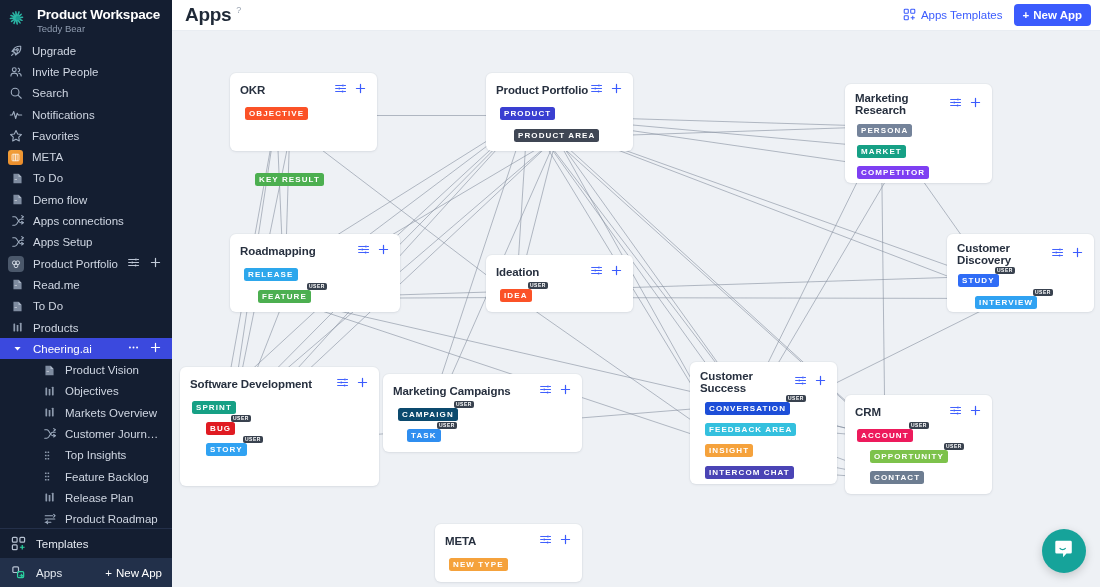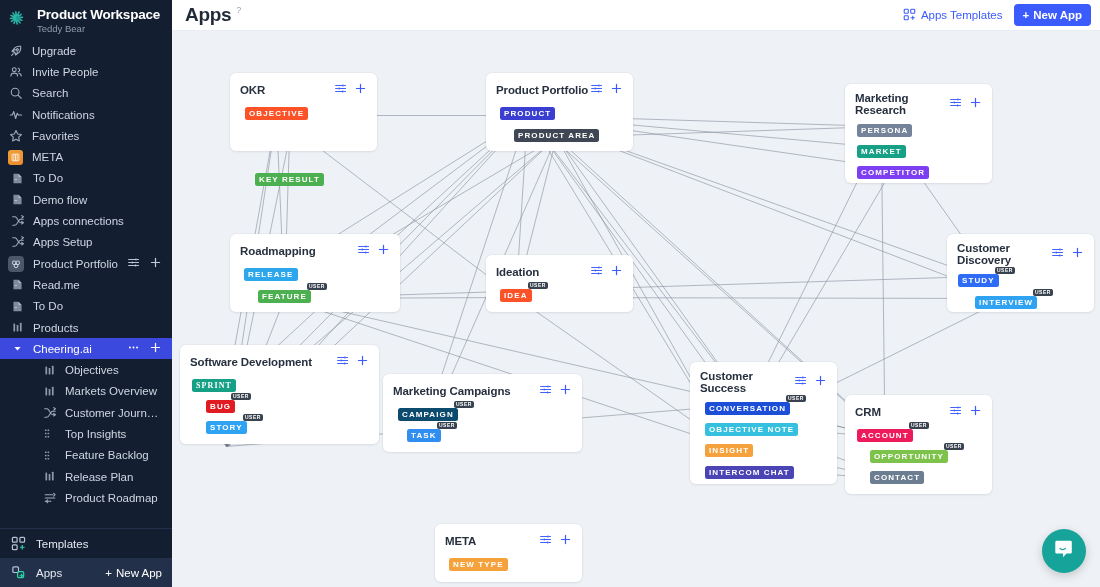--- a/index.html
+++ b/index.html
@@ -291,20 +291,30 @@
           <span class="trail">
             <span><svg viewBox="0 0 16 16" width="13" height="13" fill="#ffffff">
                 <circle cx="3.6" cy="8" r="1.2"></circle>
                 <circle cx="8" cy="8" r="1.2"></circle>
                 <circle cx="12.4" cy="8" r="1.2"></circle>
               </svg></span>
             <span><svg viewBox="0 0 16 16" width="13" height="13" stroke="#ffffff" stroke-width="1.5" stroke-linecap="round">
                 <path d="M8 3v10M3 8h10"></path>
               </svg></span>
           </span>
+        </div>
+        <div class="nav-item lvl2">
+          <span class="ic">
+            <svg viewBox="0 0 16 16" width="13" height="13">
+              <path d="M3 2.2h6.2L13 6v7.8H3z" fill="#7f8ca0"></path>
+              <path d="M9.2 2.2 13 6H9.2z" fill="#aeb9c9"></path>
+              <rect x="4.4" y="8.6" width="3" height="1" fill="#fff" opacity=".55"></rect>
+            </svg>
+          </span>
+          <span class="label">Product Vision</span>
         </div>
         <div class="nav-item lvl2">
           <span class="ic">
             <svg viewBox="0 0 16 16" width="13" height="13" fill="#8d9aad">
               <rect x="3" y="3" width="2.1" height="10" rx=".6"></rect>
               <rect x="7" y="4.8" width="2.1" height="8.2" rx=".6"></rect>
               <rect x="11" y="2.2" width="2.1" height="10.8" rx=".6"></rect>
             </svg>
           </span>
           <span class="label">Objectives</span>
@@ -621,37 +631,37 @@
                   </svg></span>
               </span>
             </div>
             <div class="card-body">
               <span class="tag" style="left: 11px; top: 8px; background: rgb(47, 108, 246);">STUDY</span>
               <span class="tag" style="left: 28px; top: 30px; background: rgb(48, 162, 242);">INTERVIEW</span>
               <span class="ubadge" style="left: 48px; top: 1px;">USER</span>
               <span class="ubadge" style="left: 86px; top: 23px;">USER</span>
             </div>
           </div>
-          <div class="card" style="left: 8px; top: 314px; width: 199px; height: 99px;">
+          <div class="card" style="left: 8px; top: 336px; width: 199px; height: 119px;">
             <div class="card-hd">
               <span class="name">Software Development</span>
               <span class="acts">
                 <span><svg viewBox="0 0 16 16" width="13" height="13" fill="none" stroke="#3b5bfd" stroke-width="1.2" stroke-linecap="round">
                     <path d="M2 4.3h8M12.4 4.3h1.8M2 8h3.2M7.6 8h6.6M2 11.7h7.4M11.8 11.7h2.4"></path>
                     <circle cx="11" cy="4.3" r="1.15" fill="#3b5bfd" stroke="none"></circle>
                     <circle cx="6.4" cy="8" r="1.15" fill="#3b5bfd" stroke="none"></circle>
                     <circle cx="10.6" cy="11.7" r="1.15" fill="#3b5bfd" stroke="none"></circle>
                   </svg></span>
                 <span><svg viewBox="0 0 16 16" width="13" height="13" stroke="#3b5bfd" stroke-width="1.5" stroke-linecap="round">
                     <path d="M8 3v10M3 8h10"></path>
                   </svg></span>
               </span>
             </div>
             <div class="card-body">
-              <span class="tag" style="left: 12px; top: 8px; background: rgb(22, 160, 133); font-family: Liberation Serif, serif;">SPRINT</span>
+              <span class="tag" style="left: 12px; top: 8px; background: rgb(22, 160, 133);">SPRINT</span>
               <span class="tag" style="left: 26px; top: 29px; background: rgb(224, 27, 34);">BUG</span>
               <span class="tag" style="left: 26px; top: 50px; background: rgb(48, 162, 242);">STORY</span>
               <span class="ubadge" style="left: 51px; top: 22px;">USER</span>
               <span class="ubadge" style="left: 63px; top: 43px;">USER</span>
             </div>
           </div>
           <div class="card" style="left: 211px; top: 343px; width: 199px; height: 78px;">
             <div class="card-hd">
               <span class="name">Marketing Campaigns</span>
               <span class="acts">
@@ -683,21 +693,21 @@
                     <circle cx="6.4" cy="8" r="1.15" fill="#3b5bfd" stroke="none"></circle>
                     <circle cx="10.6" cy="11.7" r="1.15" fill="#3b5bfd" stroke="none"></circle>
                   </svg></span>
                 <span><svg viewBox="0 0 16 16" width="13" height="13" stroke="#3b5bfd" stroke-width="1.5" stroke-linecap="round">
                     <path d="M8 3v10M3 8h10"></path>
                   </svg></span>
               </span>
             </div>
             <div class="card-body">
               <span class="tag" style="left: 15px; top: 8px; background: #1d4ed8;">CONVERSATION</span>
-              <span class="tag" style="left: 15px; top: 29px; background: rgb(52, 192, 222);">OBJECTIVE NOTE</span>
+              <span class="tag" style="left: 15px; top: 29px; background: rgb(52, 192, 222);">FEEDBACK AREA</span>
               <span class="tag" style="left: 15px; top: 50px; background: rgb(245, 162, 60);">INSIGHT</span>
               <span class="tag" style="left: 15px; top: 72px; background: rgb(74, 68, 181);">INTERCOM CHAT</span>
               <span class="ubadge" style="left: 96px; top: 1px;">USER</span>
             </div>
           </div>
           <div class="card" style="left: 673px; top: 364px; width: 147px; height: 99px;">
             <div class="card-hd">
               <span class="name">CRM</span>
               <span class="acts">
                 <span><svg viewBox="0 0 16 16" width="13" height="13" fill="none" stroke="#3b5bfd" stroke-width="1.2" stroke-linecap="round">

